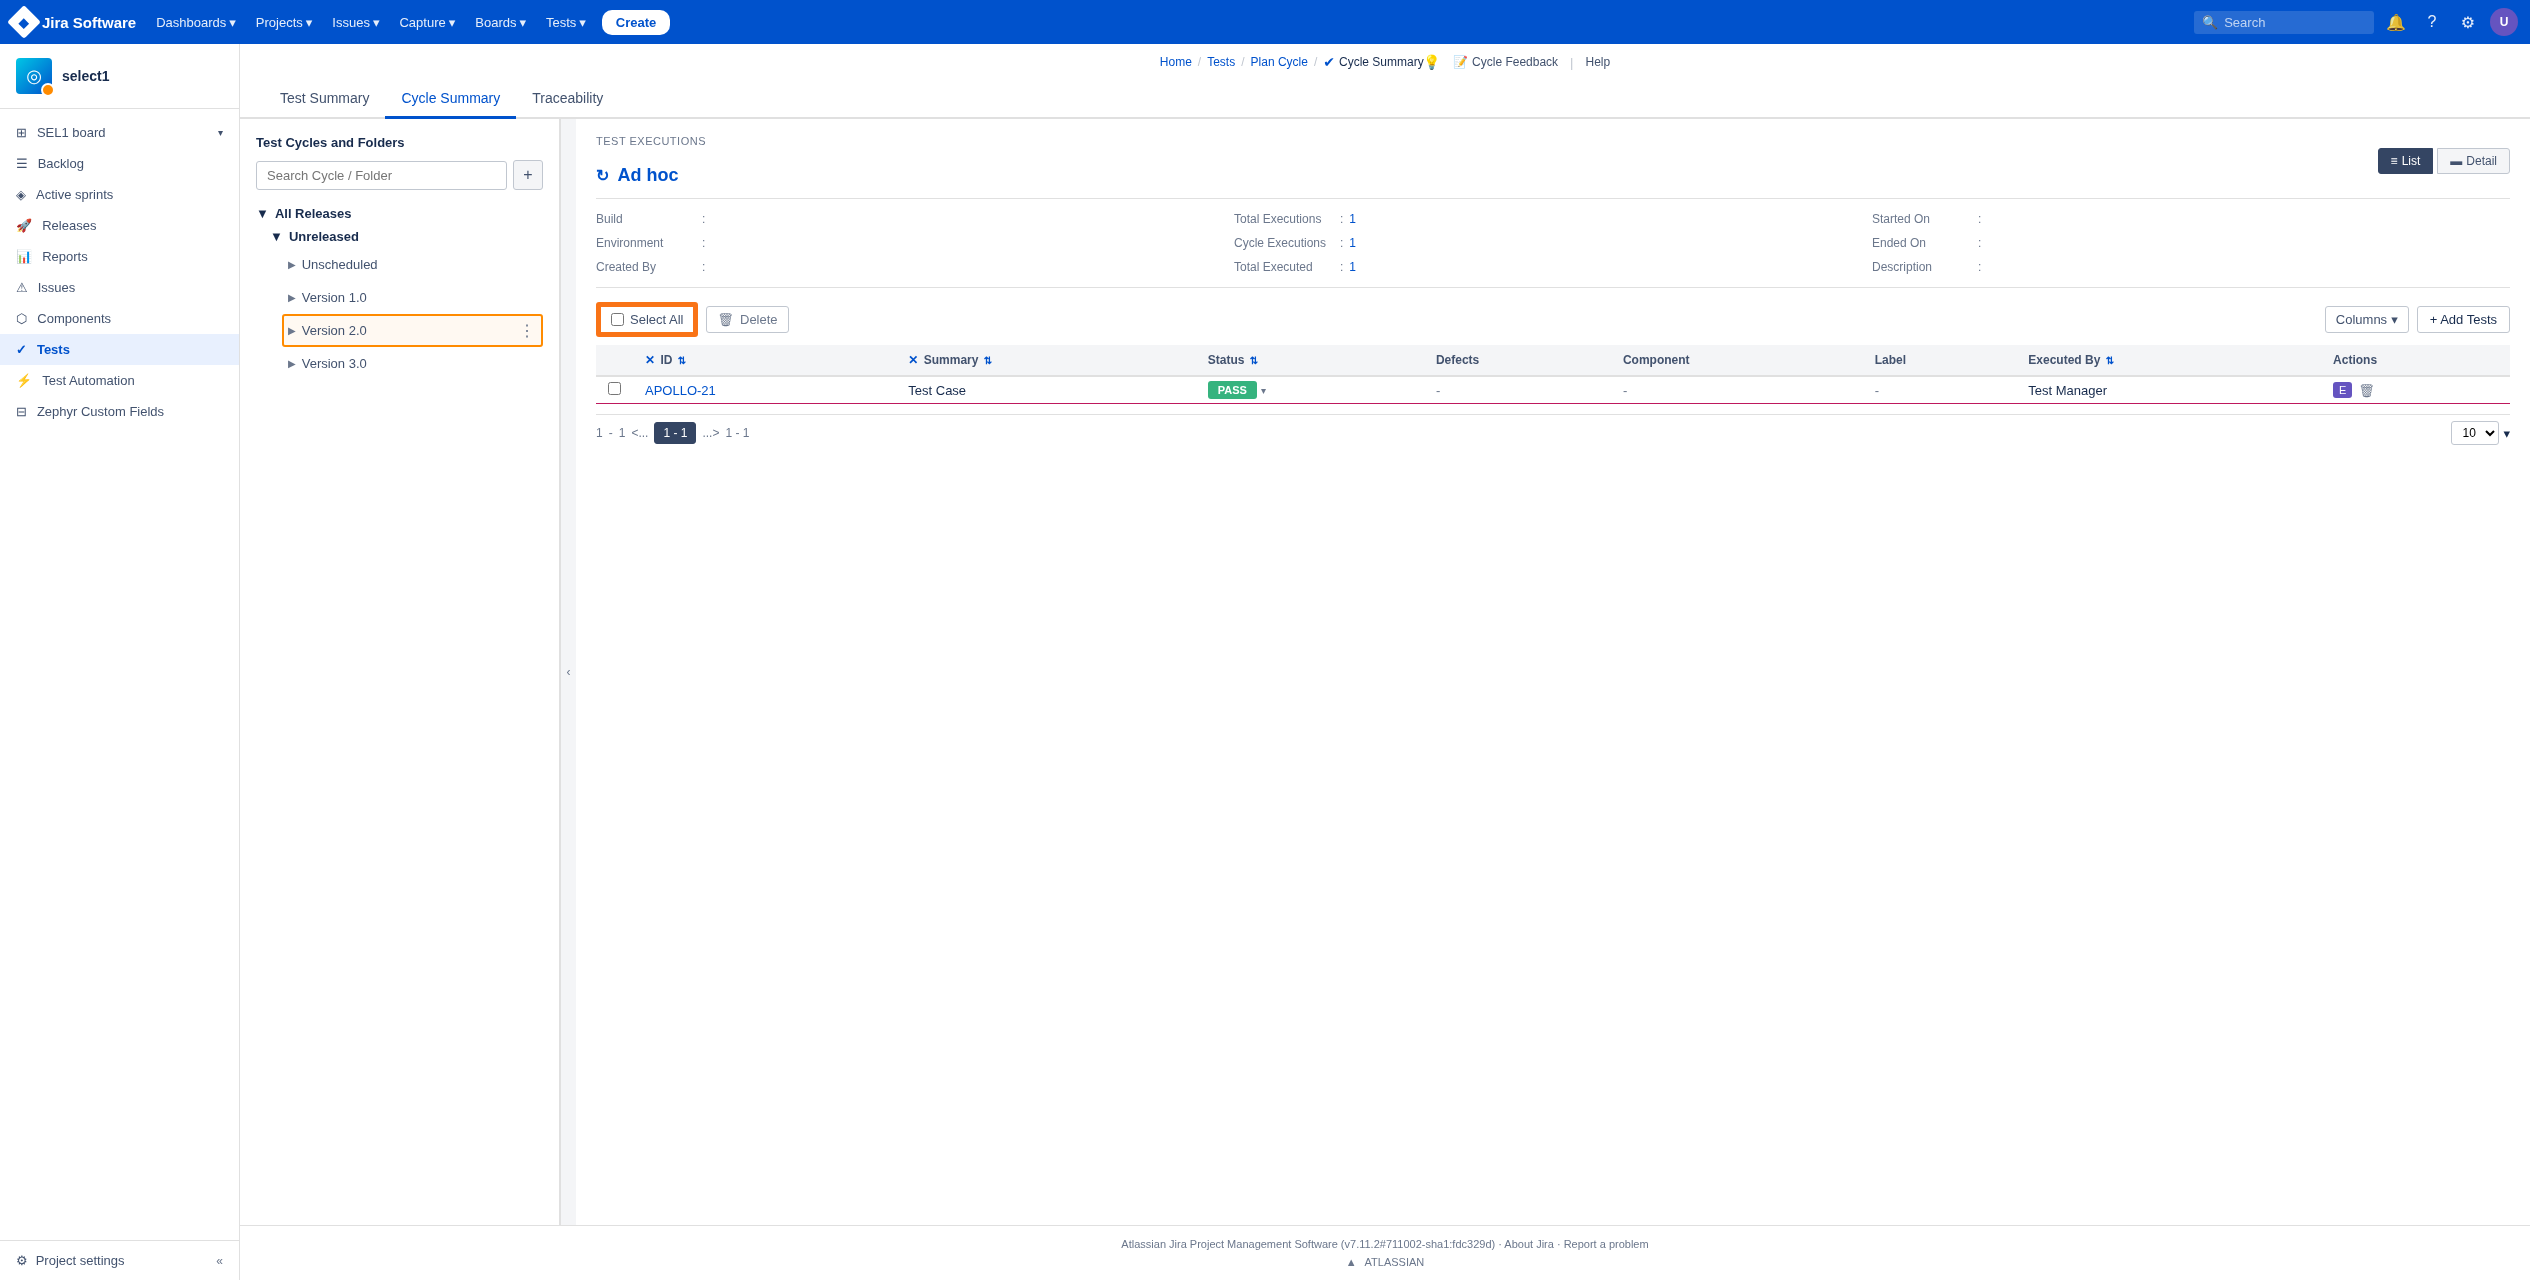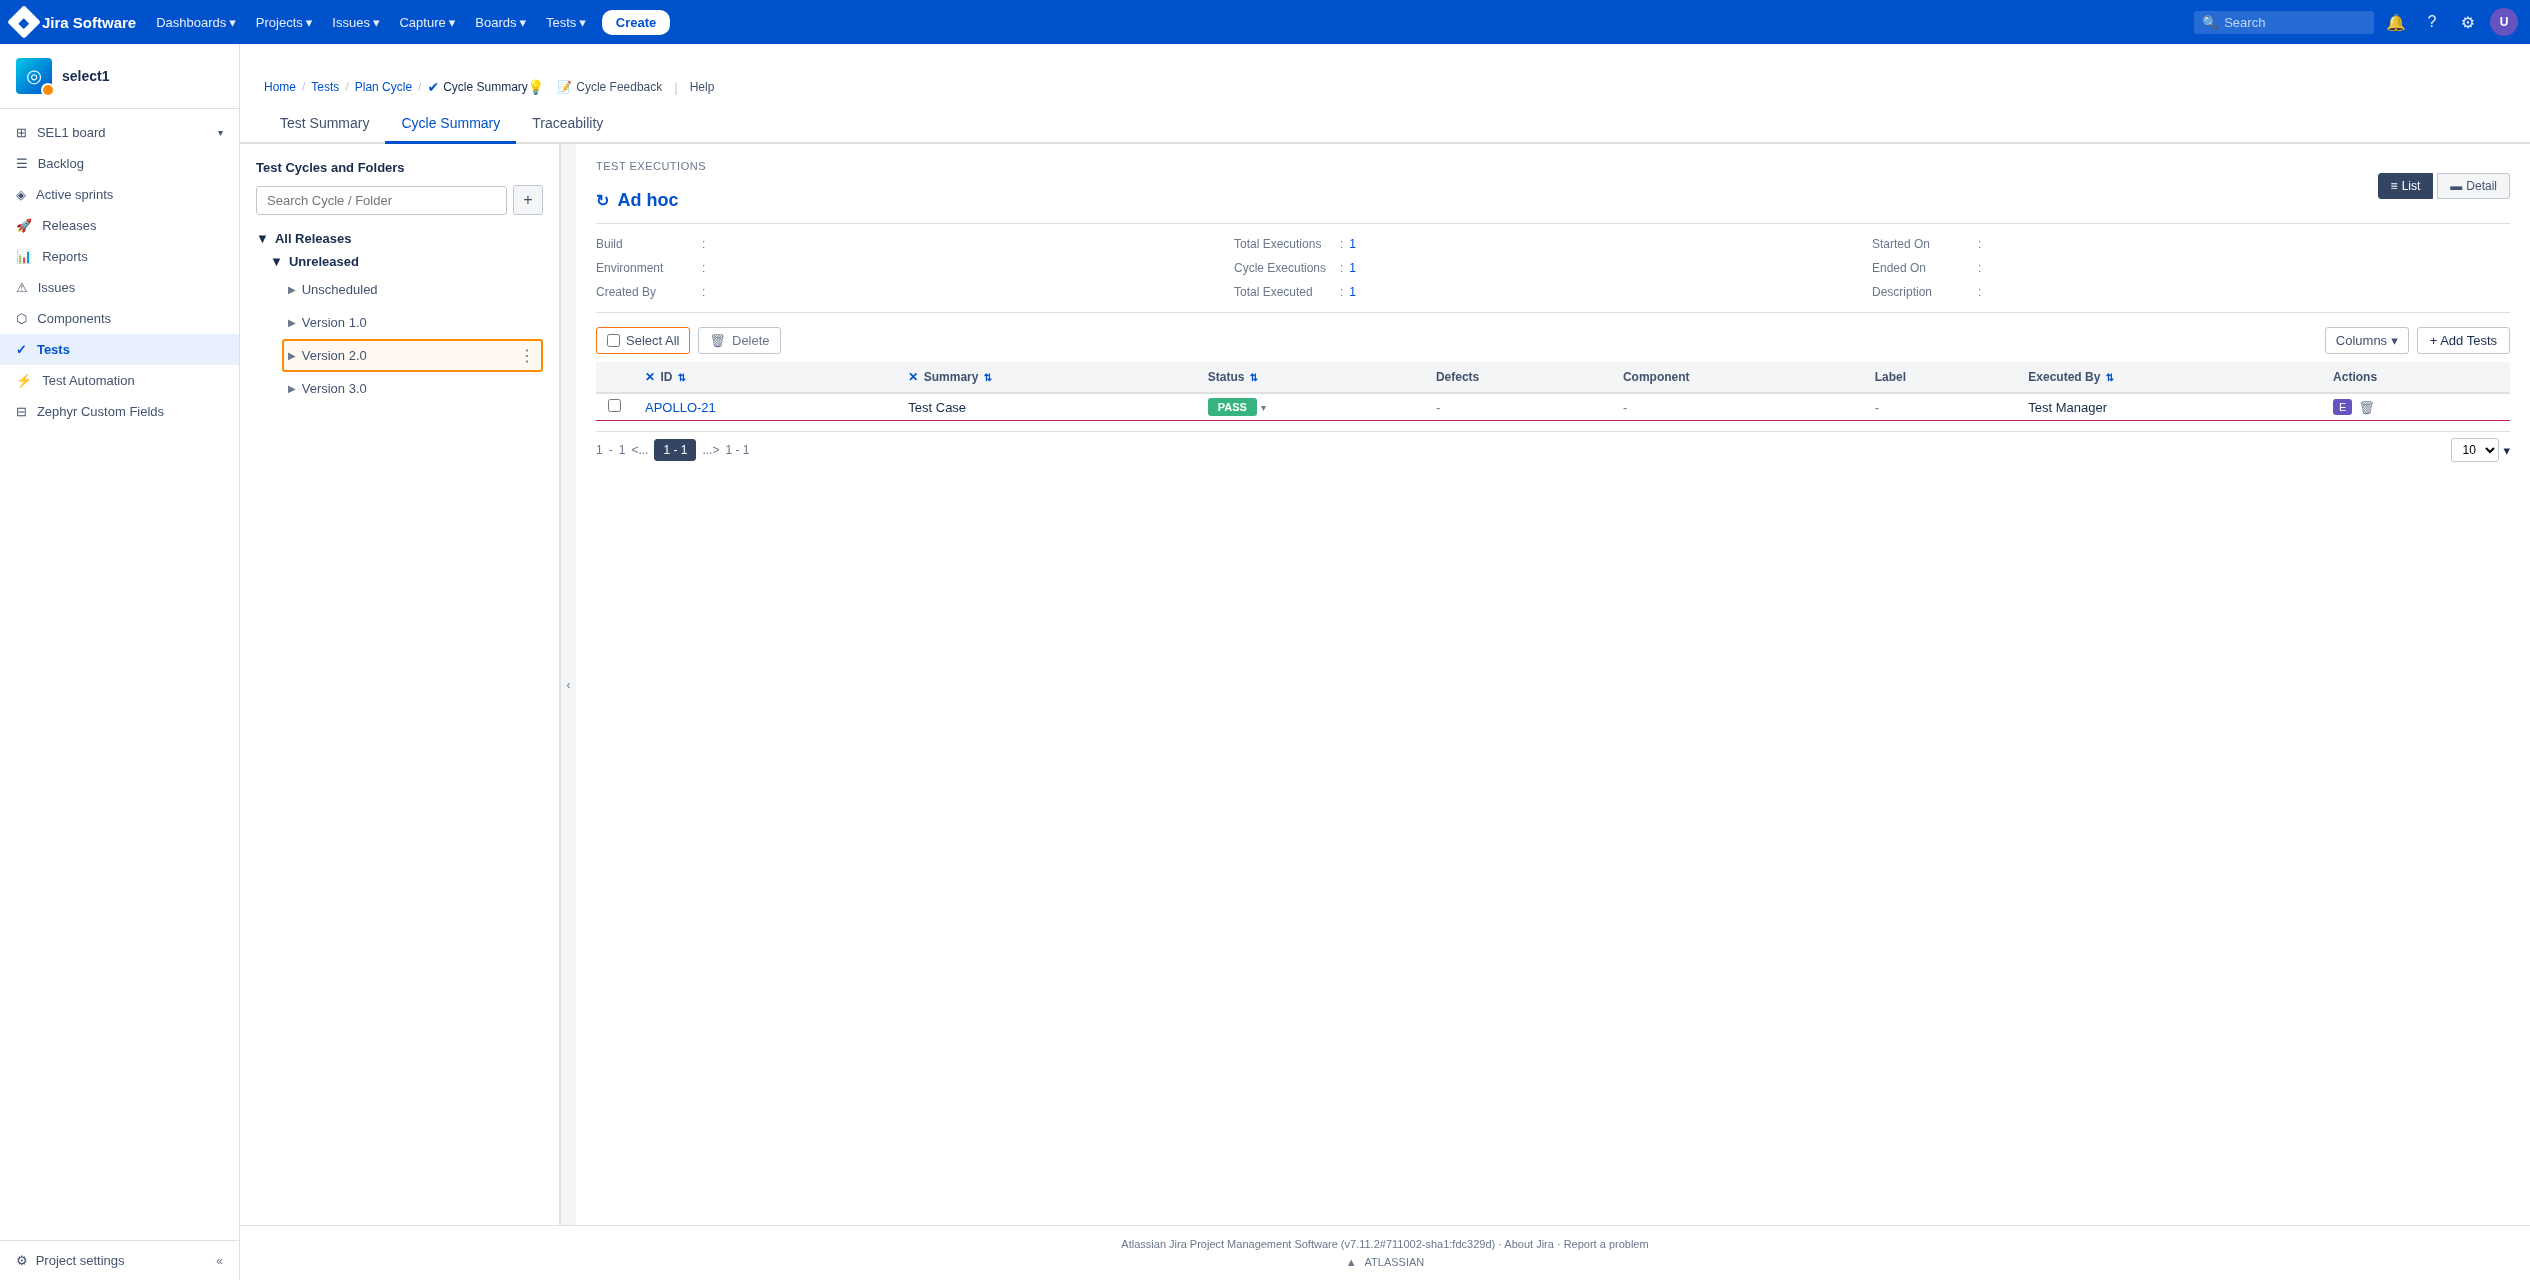--- a/index.html
+++ b/index.html
@@ -169,21 +169,21 @@
       flex: 1;
       overflow-y: auto;
       background: white;
       display: flex;
       flex-direction: column;
     }
 
     
     .breadcrumb-bar {
       padding: 10px 24px 0;
-      display: flex; align-items: center; justify-content: flex-start; margin-top: 25px;
+      display: flex; align-items: center; justify-content: center;
     }
     .breadcrumb {
       display: flex; align-items: center; gap: 6px;
       font-size: 12px; color: #6b778c;
     }
     .breadcrumb a { color: #0052cc; text-decoration: none; cursor: pointer; }
     .breadcrumb-sep { color: #c1c7d0; }
     .breadcrumb-current { color: #172b4d; display: flex; align-items: center; gap: 4px; }
     .breadcrumb-actions {
       display: flex; align-items: center; gap: 12px;
@@ -354,21 +354,21 @@
     .table-controls {
       display: flex; align-items: center; justify-content: space-between;
       margin-bottom: 8px;
     }
     .table-controls-left {
       display: flex; align-items: center; gap: 8px;
     }
     .select-all-btn {
       display: flex; align-items: center; gap: 6px;
       padding: 5px 10px;
-      border: 1px solid #f97316;
+      border: 5px solid #f97316;
       border-radius: 3px;
       background: white;
       cursor: pointer;
       font-size: 13px; color: #42526e;
     }
     .delete-btn {
       display: flex; align-items: center; gap: 6px;
       padding: 5px 10px;
       border: 1px solid #c1c7d0;
       border-radius: 3px;

